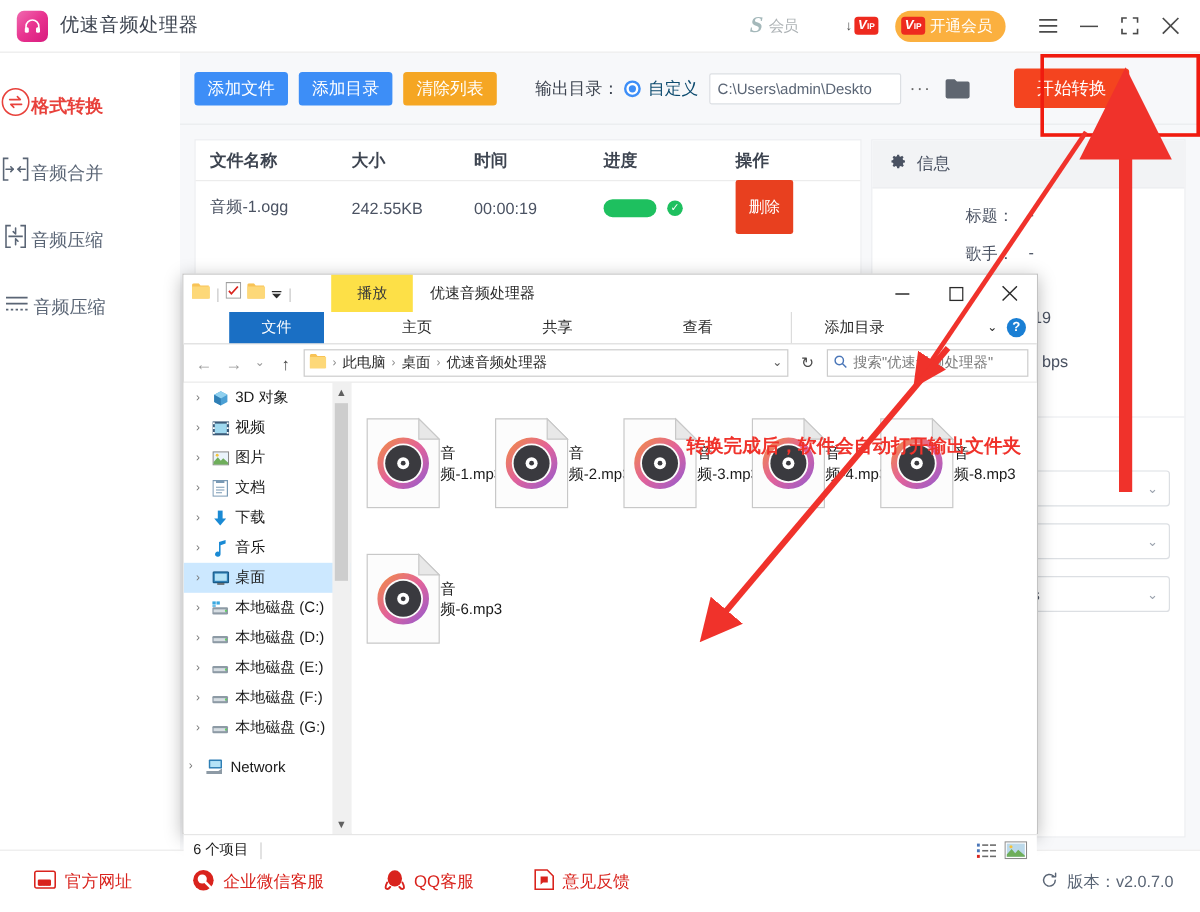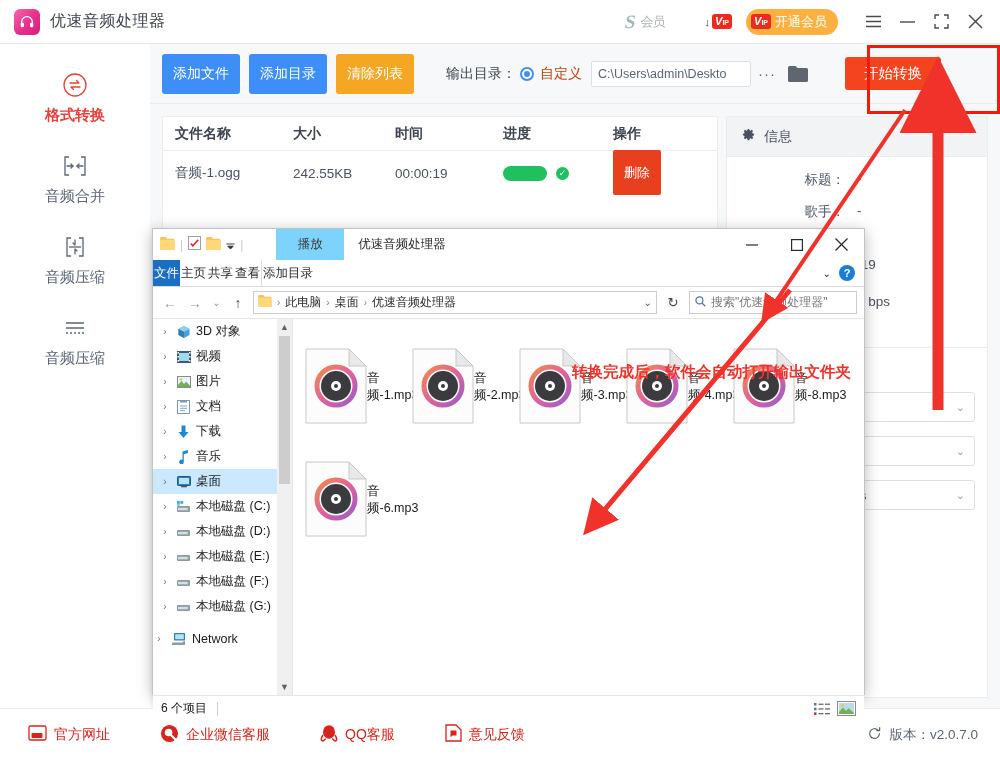--- a/index.html
+++ b/index.html
@@ -59,53 +59,53 @@
     justify-content: center; color: #4a4a4a; cursor: pointer;
   }
   .win-ctrl svg { display: block; }
 
   
   .sidebar {
     position: absolute; left: 0; top: 44px; width: 150px; height: 664px;
     background: #ffffff;
   }
   .side-item {
-    margin-top: 26px; display: flex; flex-direction: column;
+    margin-top: 26px; display: flex; flex-direction: row;
     align-items: center; cursor: pointer; color: #5a6575;
   }
   .side-item.active { color: #e8423c; }
   .side-icon { height: 30px; display: flex; align-items: center; justify-content: center; }
   .side-label { font-size: 15px; margin-top: 6px; }
   .side-item.active .side-label { font-weight: bold; }
 
   
   .main-area {
     position: absolute; left: 150px; top: 44px; width: 850px; height: 664px;
     background: #f7f8fa;
   }
   .toolbar {
     position: absolute; left: 0; top: 0; width: 850px; height: 60px;
     background: #f7f8fa; border-bottom: 1px solid #e9ebee;
     display: flex; align-items: center; padding: 0 12px;
   }
   .btn {
-    height: 40px; border-radius: 3px; color: #fff; font-size: 14px;
+    height: 28px; border-radius: 3px; color: #fff; font-size: 14px;
     display: flex; align-items: center; padding: 0 11px; cursor: pointer;
     margin-right: 9px; border: none;
   }
   .btn-blue { background: #3d8ef7; }
   .btn-orange { background: #f5a623; }
   .out-label { font-size: 14px; color: #3d4450; margin-left: 23px; }
   .radio-wrap { display: flex; align-items: center; margin-left: 4px; cursor: pointer; }
   .radio {
     width: 14px; height: 14px; border-radius: 50%; border: 2px solid #3d8ef7;
     display: flex; align-items: center; justify-content: center; background: #fff;
   }
   .radio::after { content: ""; width: 6px; height: 6px; border-radius: 50%; background: #3d8ef7; }
-  .radio-label { font-size: 14px; color: #c2410c; margin-left: 6px; }
+  .radio-label { font-size: 14px; color: #0c4a6e; margin-left: 6px; }
   .path-box {
     margin-left: 9px; width: 160px; height: 26px; background: #fff;
     border: 1px solid #dcdfe3; border-radius: 2px; font-size: 12.5px;
     color: #5a6575; display: flex; align-items: center; padding: 0 6px;
     overflow: hidden; white-space: nowrap; text-align: right;
   }
   .dots-btn { margin-left: 7px; color: #666; font-size: 15px; cursor: pointer; letter-spacing:1px;}
   .folder-btn { margin-left: 11px; cursor: pointer; display:flex; align-items:center;}
   .start-btn {
     margin-left: 36px; background: #f4441f; color: #fff; font-size: 14.5px;
@@ -193,36 +193,37 @@
   
   .explorer {
     position: absolute; left: 152px; top: 228px; width: 713px; height: 467px;
     background: #fff; border: 1px solid #c3c3c3;
     box-shadow: 0 3px 14px rgba(0,0,0,.28);
   }
   .ex-titlebar { height: 31px; display: flex; align-items: center; background: #fff; }
   .qat { display: flex; align-items: center; gap: 5px; padding-left: 7px; }
   .qat-sep { color: #c9c9c9; font-size: 12px; }
   .ex-ctx-tab {
-    margin-left: 33px; background: #7dd3fc; height: 31px; width: 68px;
+    margin-left: 33px; background: #fde047; height: 31px; width: 68px;
     display: flex; align-items: center; justify-content: center;
     font-size: 12.5px; color: #3a3a3a;
   }
   .ex-title { margin-left: 14px; font-size: 12.5px; color: #2b2b2b; }
   .ex-wctrl {
     width: 45px; height: 31px; display: flex; align-items: center;
     justify-content: center; color: #2b2b2b; cursor: pointer;
   }
   .ex-ribbon {
     height: 27px; display: flex; align-items: stretch;
     border-bottom: 1px solid #dcdcdc; background: #fff; font-size: 12.5px;
   }
   .rb-tab {
-    padding: 0 1px; display: flex; align-items: center; color: #2b2b2b;
+    padding: 0 27px; display: flex; align-items: center; color: #2b2b2b;
     cursor: pointer;
+    margin-left: 38px;
   }
   .rb-tab.file { background: #1a6fc4; color: #fff; }
   .rb-tab.group { border-left: 1px solid #dcdcdc; }
   .rb-right { margin-left: auto; display: flex; align-items: center; gap: 8px; padding-right: 9px; }
   .help-circle {
     width: 16px; height: 16px; border-radius: 50%; background: #1a7fd4;
     color: #fff; font-size: 11px; font-weight: bold;
     display: flex; align-items: center; justify-content: center;
   }
   .ex-addrbar {

